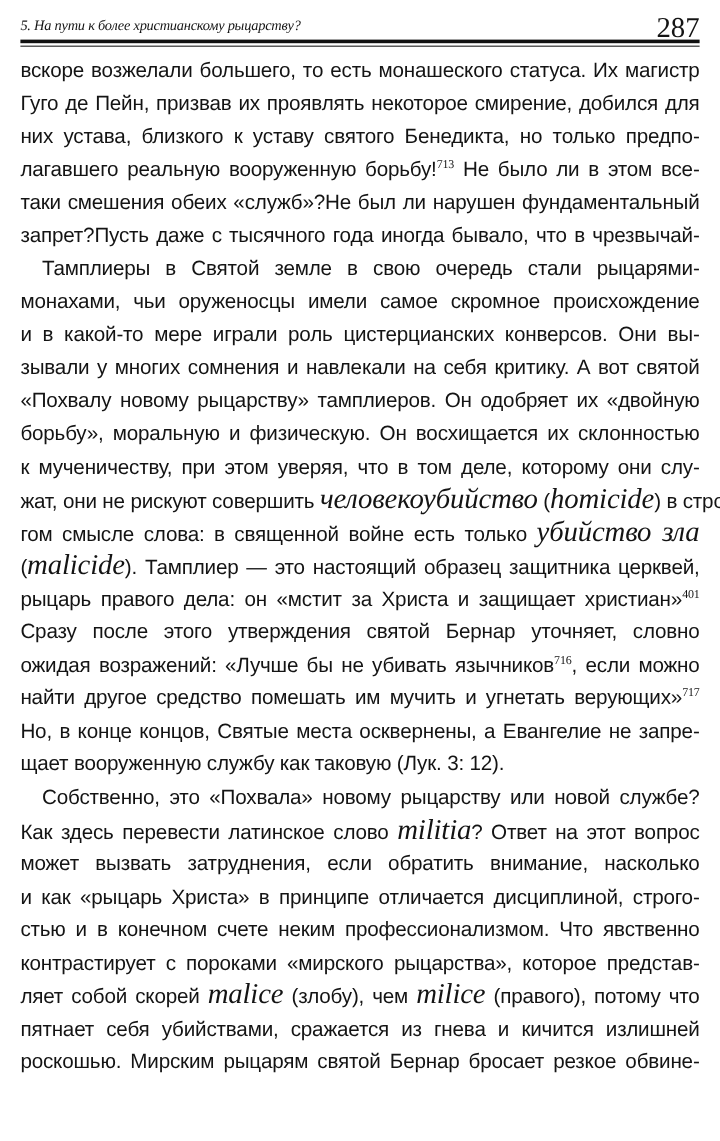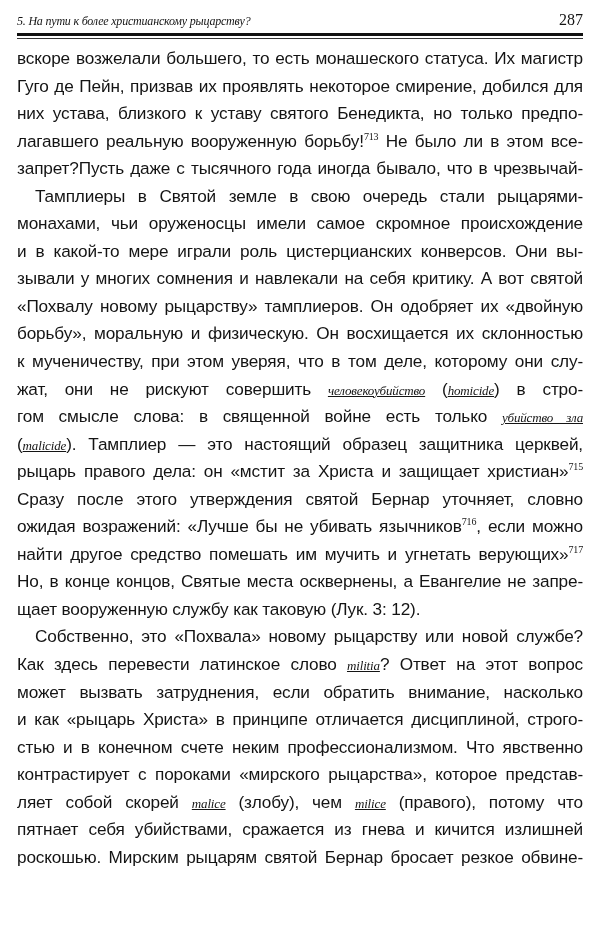--- a/index.html
+++ b/index.html
@@ -30,21 +30,21 @@
     left: 0;
     top: 14px;
     font-style: italic;
     font-size: 12px;
     letter-spacing: -0.2px;
   }
   .head-page {
     position: absolute;
     right: 0;
     top: 11px;
-    font-size: 16px;
+    font-size: 24px;
     text-align: center;
   }
   .rule-thick {
     position: absolute;
     left: 0;
     top: 33px;
     width: 566px;
     height: 3px;
     background: #111;
   }
@@ -76,22 +76,21 @@
   }
   .line.indent {
     padding-left: 18px;
   }
   .line.last {
     text-align-last: left;
   }
   .it {
     font-family: "Liberation Serif", serif;
     font-style: italic;
-    font-size: 13px;
-    text-decoration: underline;
+    font-size: 24px;
   }
   sup.fn {
     font-size: 10px;
     line-height: 0;
     vertical-align: 7px;
     font-family: "Liberation Serif", serif;
     margin-top: 16px;
   }
 </style>
 </head>
@@ -102,32 +101,33 @@
     <span class="head-title">5. На пути к более христианскому рыцарству?</span>
     <span class="head-page">287</span>
   </div>
   <div class="rule-thick"></div>
   <div class="rule-thin"></div>
   <div class="body-text" id="body-text">
       <div class="line"><span>вскоре возжелали большего, то есть монашеского статуса. Их магистр</span></div>
       <div class="line"><span>Гуго де Пейн, призвав  их проявлять некоторое смирение, добился для</span></div>
       <div class="line"><span>них устава, близкого к уставу святого Бенедикта, но только предпо-</span></div>
       <div class="line"><span>лагавшего реальную вооруженную борьбу!</span><sup class="fn">713</sup><span> Не было ли в  этом все-</span></div>
+      <div class="line"><span>таки смешения обеих «служб»?Не был ли нарушен фундаментальный</span></div>
       <div class="line"><span>запрет?Пусть даже с тысячного года иногда бывало, что в  чрезвычай-</span></div>
       <div class="line indent"><span>Тамплиеры в Святой земле в свою очередь стали рыцарями-</span></div>
       <div class="line"><span>монахами, чьи оруженосцы  имели самое скромное происхождение</span></div>
       <div class="line"><span>и в  какой-то мере играли роль цистерцианских конверсов. Они вы-</span></div>
       <div class="line"><span>зывали у многих сомнения и навлекали на себя критику. А вот святой</span></div>
       <div class="line"><span>«Похвалу новому рыцарству» тамплиеров. Он одобряет их «двойную</span></div>
       <div class="line"><span>борьбу», моральную и физическую. Он восхищается их склонностью</span></div>
       <div class="line"><span>к мученичеству, при этом  уверяя, что в  том деле, которому они слу-</span></div>
       <div class="line"><span>жат, они не рискуют совершить </span><span class="it">человекоубийство</span><span> (</span><span class="it">homicide</span><span>) в  стро-</span></div>
       <div class="line"><span>гом смысле слова: в священной войне есть только </span><span class="it">убийство зла</span></div>
       <div class="line"><span>(</span><span class="it">malicide</span><span>). Тамплиер — это настоящий образец защитника церквей,</span></div>
-      <div class="line"><span>рыцарь правого дела: он «мстит за Христа и защищает христиан»</span><sup class="fn">715</sup></div>
+      <div class="line"><span>рыцарь правого дела: он «мстит за Христа и защищает христиан»</span><sup class="fn">401</sup></div>
       <div class="line"><span>Сразу после этого утверждения святой Бернар уточняет, словно</span></div>
       <div class="line"><span>ожидая возражений: «Лучше бы  не убивать язычников</span><sup class="fn">716</sup><span>, если можно</span></div>
       <div class="line"><span>найти другое средство помешать им  мучить и угнетать верующих»</span><sup class="fn">717</sup></div>
       <div class="line"><span>Но, в  конце концов, Святые места осквернены, а Евангелие не запре-</span></div>
       <div class="line last"><span>щает вооруженную службу как таковую (Лук. 3: 12).</span></div>
       <div class="line indent"><span>Собственно, это «Похвала» новому рыцарству или новой службе?</span></div>
       <div class="line"><span>Как здесь перевести латинское слово </span><span class="it">militia</span><span>? Ответ на этот вопрос</span></div>
       <div class="line"><span>может вызвать затруднения, если обратить внимание, насколько</span></div>
       <div class="line"><span>и как «рыцарь Христа» в  принципе отличается дисциплиной, строго-</span></div>
       <div class="line"><span>стью и в  конечном счете неким профессионализмом. Что явственно</span></div>

